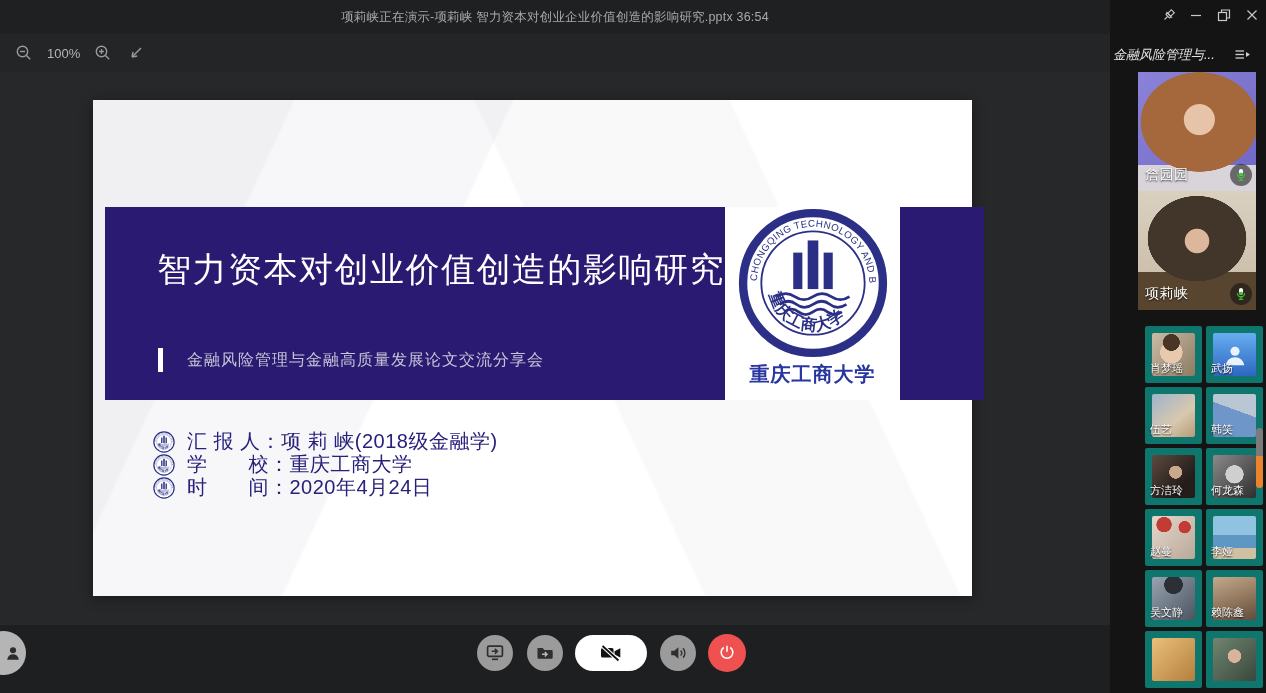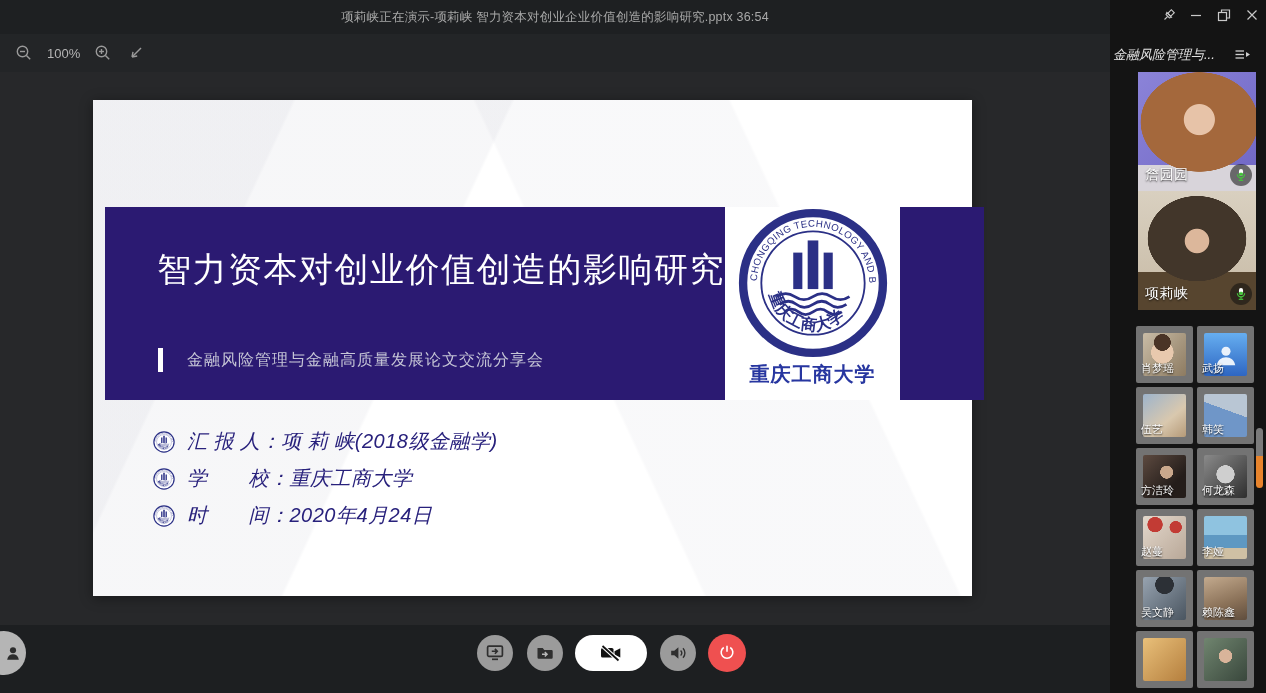--- a/index.html
+++ b/index.html
@@ -27,21 +27,21 @@
      linear-gradient(115deg, rgba(20,25,70,.03) 0 18%, transparent 18.3%);}
   .banner{position:absolute;left:12px;top:107px;width:879px;height:193px;background:#2b1a72;}
   .slide-title{position:absolute;left:52px;top:40px;font-family:"DejaVu Serif",serif;
                font-size:34px;color:#ffffff;letter-spacing:1.5px;font-weight:500;white-space:nowrap;}
   .sub{position:absolute;left:53px;top:141px;display:flex;align-items:center;}
   .sub .bar{width:5px;height:24px;background:#fff;margin-right:9px;}
   .sub .txt{font-size:16px;color:#c6c6d6;letter-spacing:1px;margin-left:15px;}
   .logo-panel{position:absolute;left:620px;top:0;width:175px;height:193px;background:#fff;
               display:flex;flex-direction:column;align-items:center;}
   .logo-caption{font-size:20px;color:#2736a0;font-weight:bold;margin-top:2px;letter-spacing:1px;}
-  .bullets{position:absolute;left:60px;top:330px;display:flex;flex-direction:column;gap:14px;font-style:italic;}
+  .bullets{position:absolute;left:60px;top:330px;display:flex;flex-direction:column;gap:0;}
   .brow{display:flex;align-items:center;gap:12px;height:23px;}
   .bicon{width:22px;height:22px;flex:0 0 22px;}
   .btxt{font-size:20px;color:#28217c;letter-spacing:.5px;white-space:nowrap;}
 
   
   .cbtn{position:absolute;top:10px;width:36px;height:36px;border-radius:50%;background:#9b9b9b;
         display:flex;align-items:center;justify-content:center;cursor:pointer;}
   .cbtn.share{left:477px;} .cbtn.folder{left:527px;}
   .pill{position:absolute;left:575px;top:10px;width:72px;height:36px;border-radius:18px;background:#ffffff;
         display:flex;align-items:center;justify-content:center;cursor:pointer;}
@@ -71,21 +71,21 @@
       radial-gradient(42% 36% at 50% 40%, #42362a 0 99%, transparent 100%),
       linear-gradient(180deg, transparent 0 68%, #57452f 68%),
       linear-gradient(180deg,#d9d0c0,#c7baa5);}
   .f1{background:
       radial-gradient(circle at 52% 40%, #e7c3a8 0 16%, transparent 17%),
       radial-gradient(50% 42% at 52% 42%, #a4683c 0 99%, transparent 100%),
       linear-gradient(180deg, transparent 0 78%, #d8d4da 78%),
       linear-gradient(135deg,#8b83d8,#6f66c4);}
 
   .pgrid{position:absolute;left:26px;top:326px;display:grid;grid-template-columns:57px 57px;gap:4px;}
-  .pcell{width:57px;height:57px;background:#737373;border-radius:2px;position:relative;cursor:pointer;}
+  .pcell{width:57px;height:57px;background:#0f766e;border-radius:2px;position:relative;cursor:pointer;margin-left:9px;}
   .pav{position:absolute;left:7px;top:7px;width:43px;height:43px;border-radius:2px;
        display:flex;align-items:center;justify-content:center;overflow:hidden;}
   .pname{position:absolute;left:5px;bottom:7px;font-size:11px;color:#fff;
          text-shadow:0 1px 2px #000;white-space:nowrap;}
   .av0{background:radial-gradient(circle at 45% 22%, #4a3426 0 20%, transparent 21%),
        radial-gradient(circle at 45% 45%, #e8c9ae 0 33%, transparent 34%),
        linear-gradient(130deg,#c9bca6,#8d7b61);}
   .av1{background:linear-gradient(180deg,#66aef0,#2e66c2);}
   .av2{background:linear-gradient(140deg,#9db4cc,#d9c8ae 60%,#b59a78);}
   .av3{background:linear-gradient(200deg,#b9c6d4 0 40%, #6f96c8 40%);}

